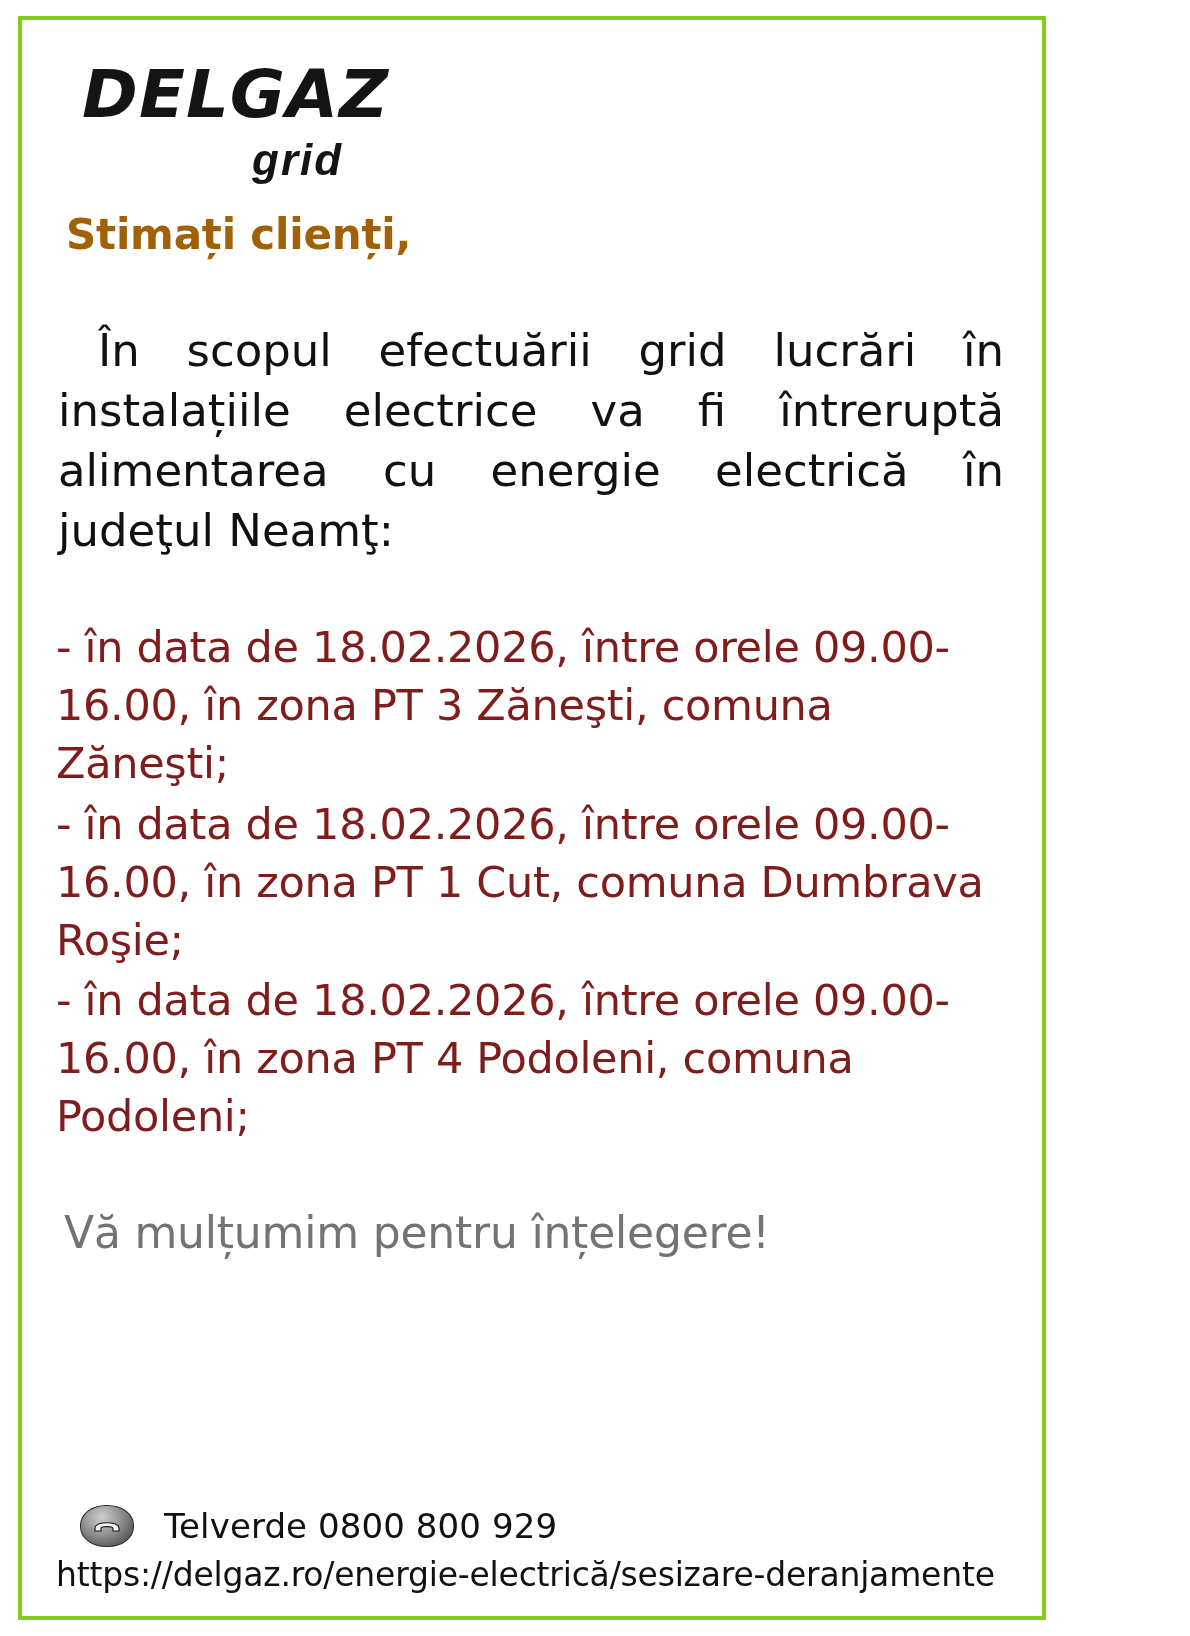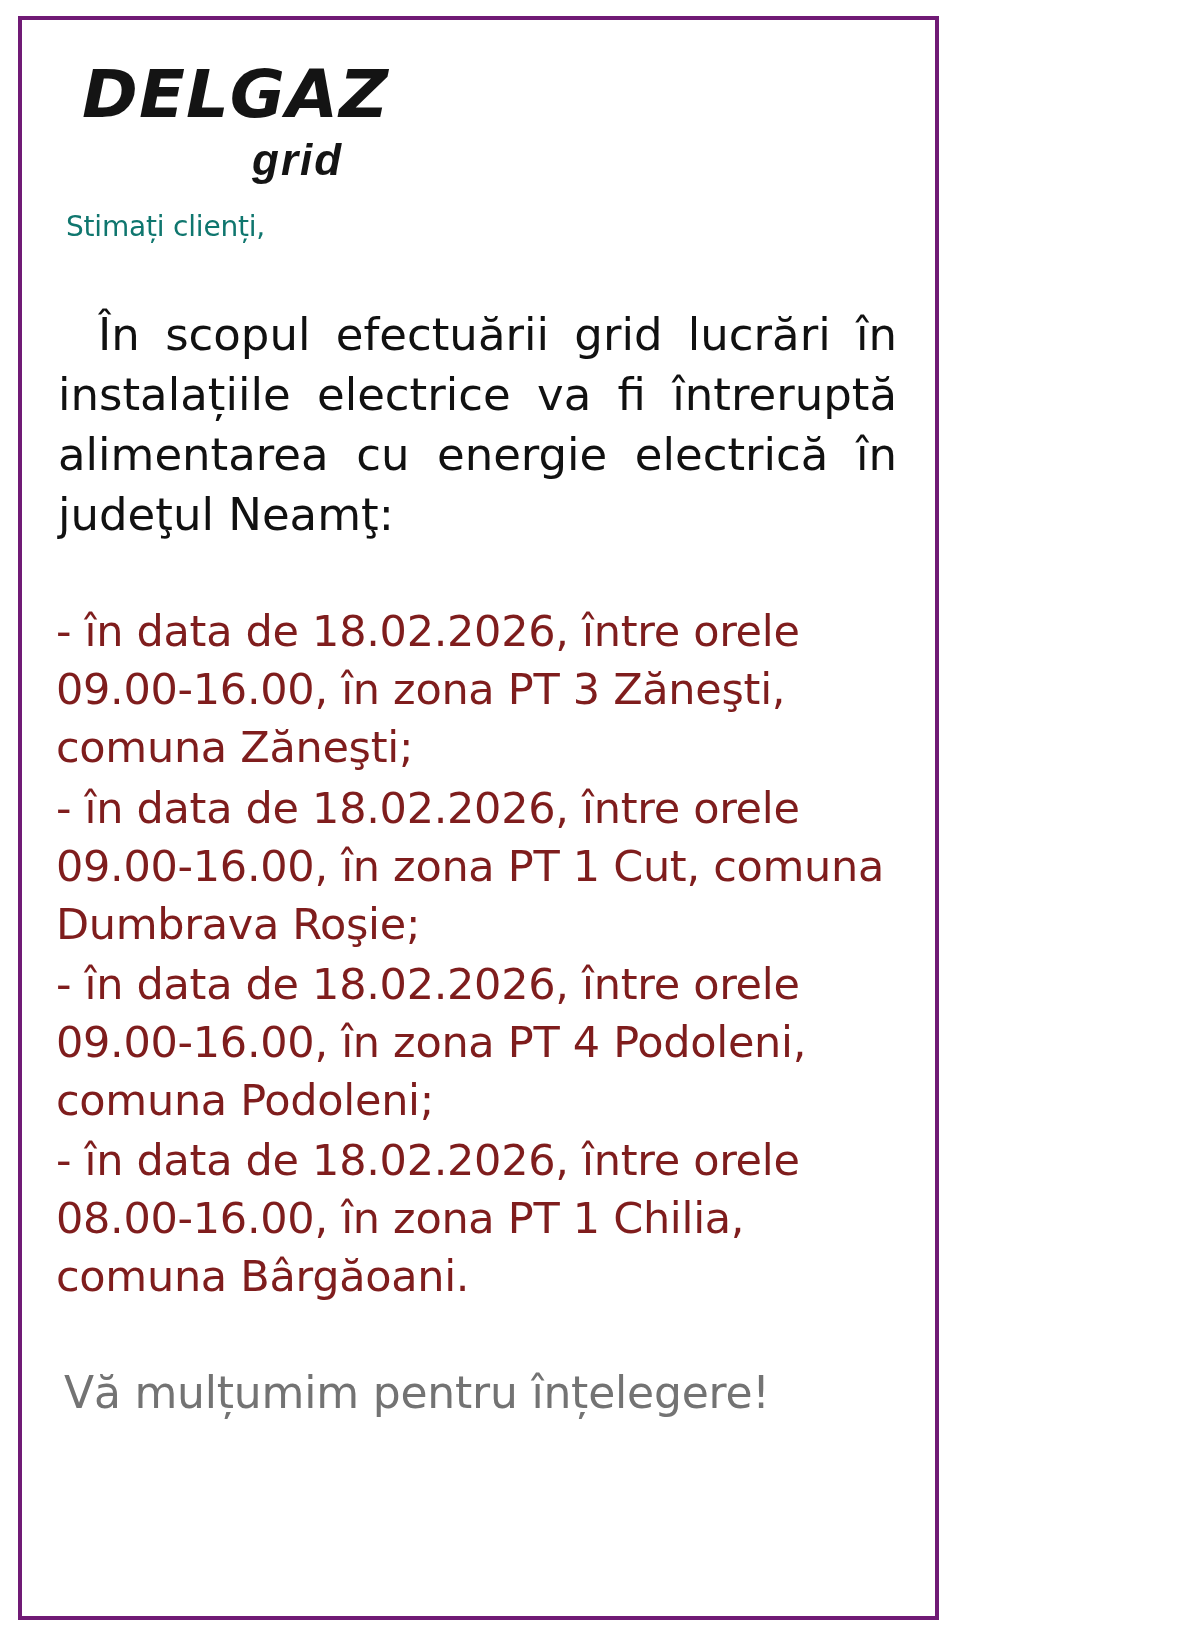--- a/index.html
+++ b/index.html
@@ -15,23 +15,23 @@
     width: 1190px;
     height: 1636px;
     background: #ffffff;
     box-sizing: border-box;
     overflow: hidden;
   }
   .frame {
     position: absolute;
     left: 18px;
     top: 16px;
-    width: 921px;
+    width: 1028px;
     height: 1604px;
-    border: 4px solid #701a75;
+    border: 4px solid #84cc16;
     box-sizing: border-box;
     background: #ffffff;
   }
   .inner {
     position: absolute;
     left: 0;
     top: 0;
     right: 0;
     bottom: 0;
     padding: 26px 34px 10px 34px;
@@ -65,24 +65,25 @@
     font-weight: 700;
     font-style: italic;
     font-size: 44px;
     letter-spacing: 2px;
     color: #141414;
     line-height: 1;
   }
 
   
   .salutation {
-    font-size: 28px;
-    color: #0f766e;
+    font-size: 42px;
+    color: #a16207;
     margin: 18px 0 0 10px;
     letter-spacing: -0.2px;
+    font-weight: bold;
   }
   .intro {
     font-size: 45px;
     color: #111111;
     line-height: 1.33;
     margin: 62px 0 0 2px;
     text-align: justify;
     text-justify: inter-word;
     padding-right: 4px;
   }
@@ -158,21 +159,31 @@
       </div>
 
       <div class="salutation">Stimați clienți,</div>
 
       <div class="intro"><span class="indent"></span><span>În scopul efectuării grid lucrări în instalațiile electrice va fi întreruptă alimentarea cu energie electrică în judeţul Neamţ:</span></div>
 
       <div class="outages">
         <div class="outage-line">- în data de 18.02.2026, între orele 09.00-16.00, în zona PT 3 Zăneşti, comuna Zăneşti;</div>
         <div class="outage-line">- în data de 18.02.2026, între orele 09.00-16.00, în zona PT 1 Cut, comuna Dumbrava Roşie;</div>
         <div class="outage-line">- în data de 18.02.2026, între orele 09.00-16.00, în zona PT 4 Podoleni, comuna Podoleni;</div>
-        <div class="outage-line">- în data de 18.02.2026, între orele 08.00-16.00, în zona PT 1 Chilia, comuna Bârgăoani.</div>
       </div>
 
       <div class="thanks">Vă mulțumim pentru înțelegere!</div>
 
+      <div class="footer">
+        <div class="phone-row">
+          <span class="phone-icon">
+            <svg width="30" height="20" viewBox="0 0 30 20" aria-hidden="true">
+              <path d="M3 12 C3 5, 27 5, 27 12 L27 15 L21 15 L21 12.5 C21 10, 9 10, 9 12.5 L9 15 L3 15 Z" fill="#f2f2f2" stroke="#1a1a1a" stroke-width="1.2"></path>
+            </svg>
+          </span>
+          <span class="phone-text">Telverde 0800 800 929</span>
+        </div>
+        <div class="url">https://delgaz.ro/energie-electrică/sesizare-deranjamente</div>
+      </div>
 
     </div>
   </div>
 </div>
 
 </body></html>

